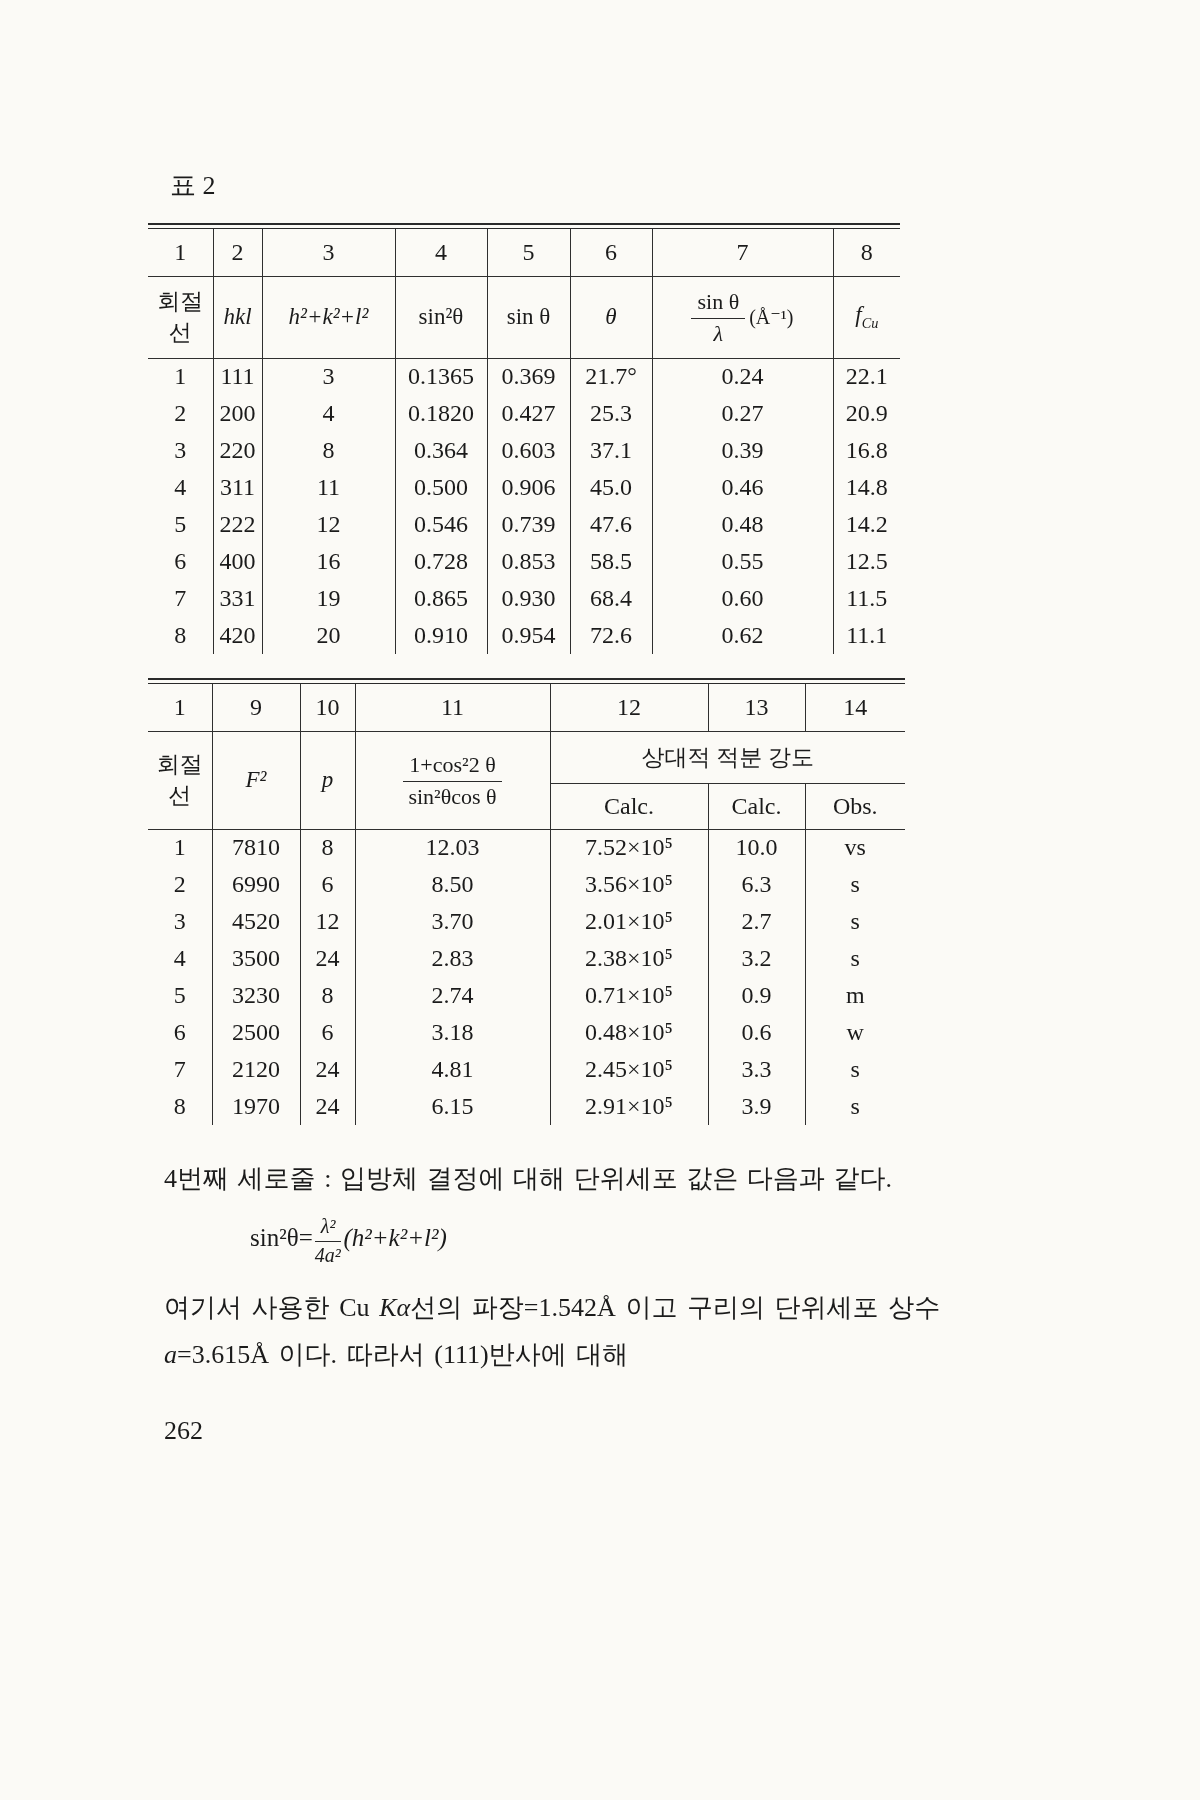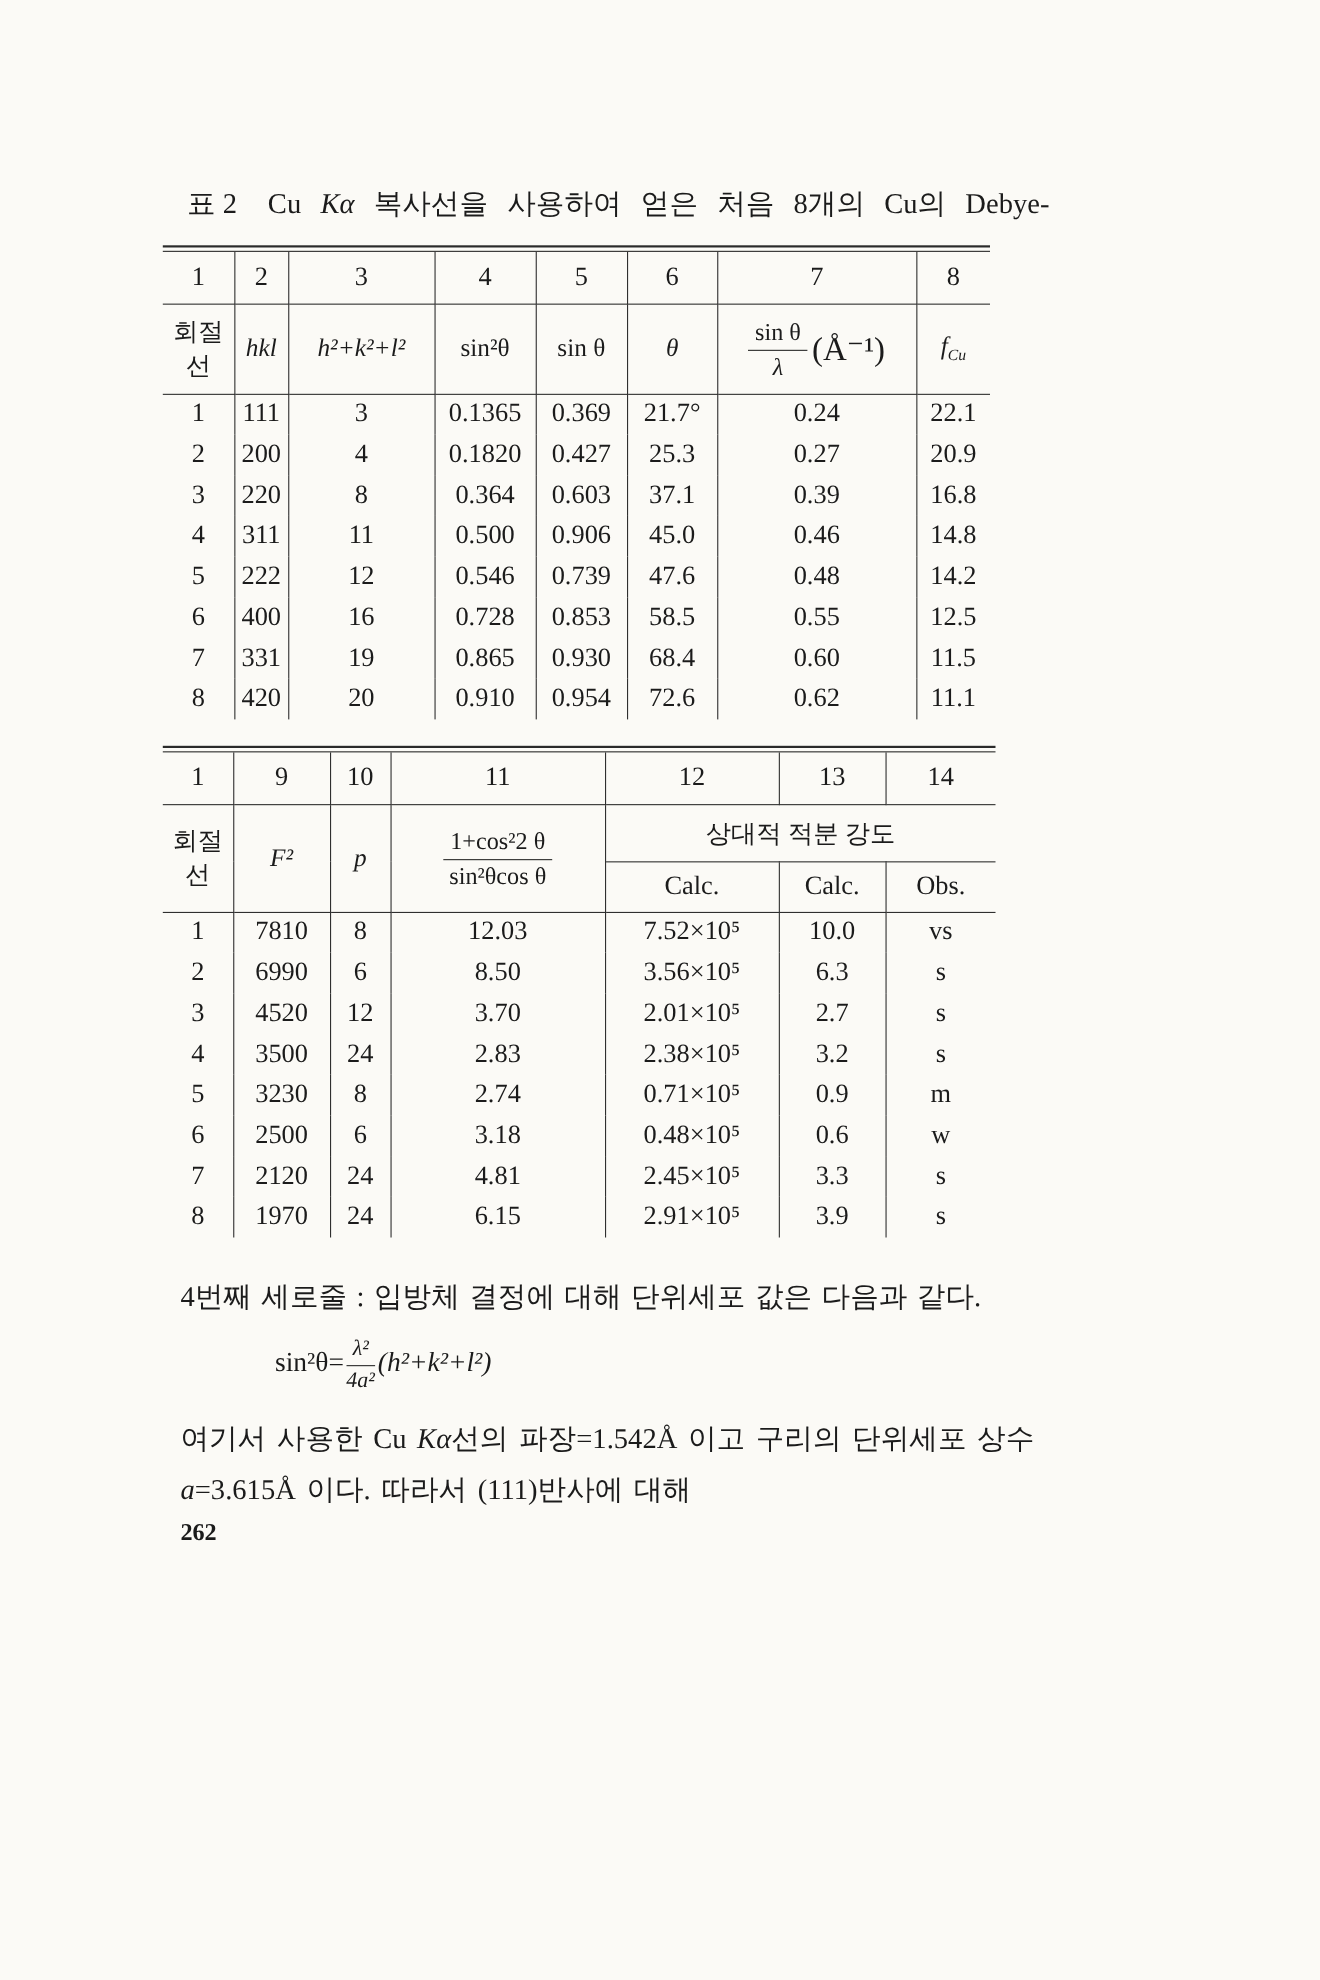--- a/index.html
+++ b/index.html
@@ -37,40 +37,39 @@
 
   #t2 .hdrA th { height:52px; font-size:23px; }
   #t2 .hdrB th { height:46px; font-size:24px;margin-top:40px; }
   #t2 .group { border-bottom:1.4px solid #2f2f2f; }
   #t2 .hb { border-bottom:1.8px solid #2f2f2f; }
 
   
   .frac { display:inline-block; vertical-align:middle; font-size:22px; line-height:1.15; }
   .frac .fnum { display:block; border-bottom:1.4px solid #2a2a2a; padding:1px 6px 3px; }
   .frac .fden { display:block; padding-top:2px; }
-  .suffix { display:inline-block; vertical-align:middle; margin-left:4px; font-size:30px; }
+  .suffix { display:inline-block; vertical-align:middle; margin-left:4px; font-size:20px; }
   sub { font-size:0.62em; }
 
   
   .notes { margin:36px 0 0 164px; width:790px; font-size:26px; }
   .n1 { word-spacing:0.08em; }
   .formula { margin:18px 0 18px 86px; font-size:25px; }
   .formula .frac { font-size:20px; margin:0 2px; }
   .n2 { margin-top:18px; line-height:1.8; word-spacing:0.12em; }
-  .pagenum { position:absolute; left:164px; top:1380px; font-size:22px; font-weight:bold; }
+  .pagenum { position:absolute; left:164px; top:1416px; font-size:26px; font-weight:normal; }
 </style>
 </head>
 <body>
 
 <div class="page">
 
   <div class="caption">
     <div class="cap-label">표 2</div>
     <div class="cap-lines">
-      <div class="l1"><span>Cu </span><span class="it">Kα</span><span> 복사선을 사용하여 얻은 처음 8개의 Cu의 Debye-</span></div>
     </div>
   </div>
 
   <div class="dbl-rule rule-t1"></div>
   <table id="t1">
     <colgroup>
       <col style="width:65px">
         <col style="width:49px">
         <col style="width:133px">
         <col style="width:92px">

